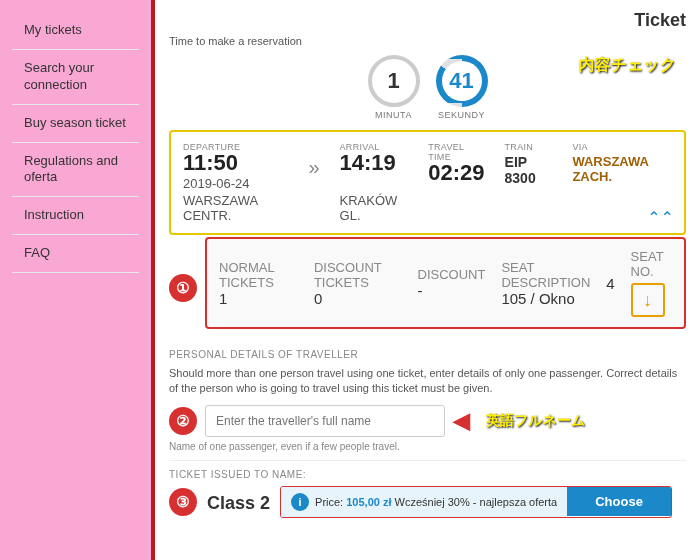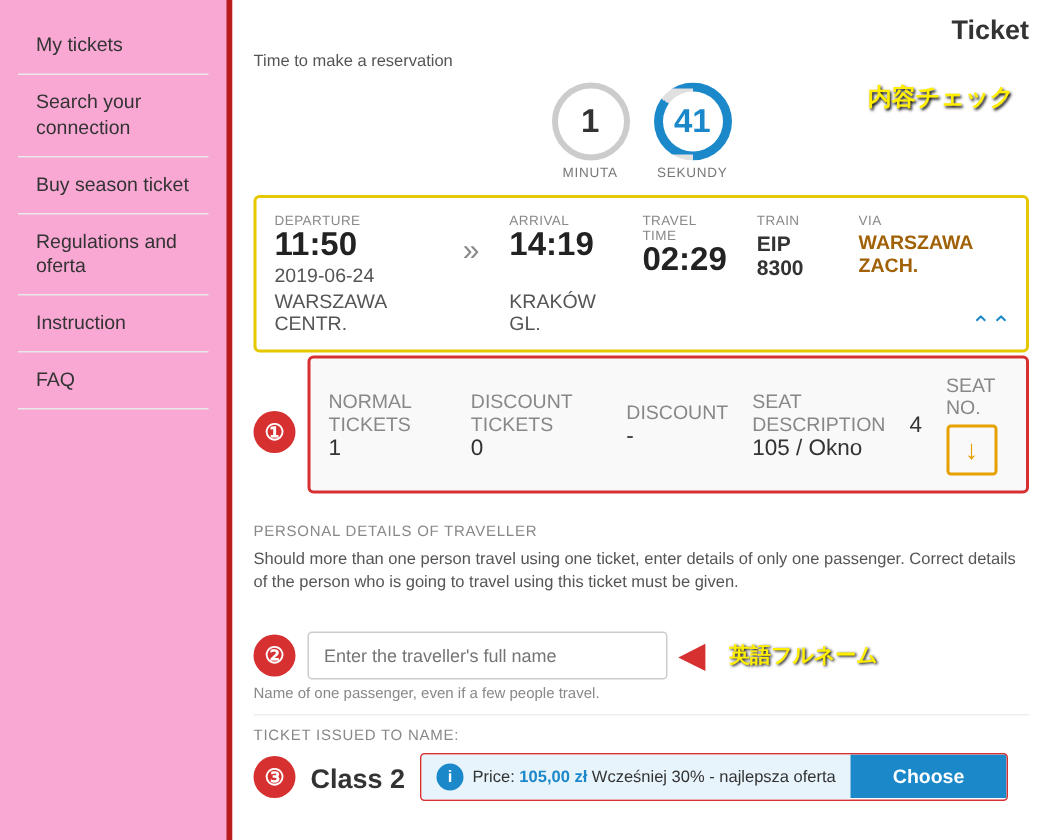--- a/index.html
+++ b/index.html
@@ -196,21 +196,21 @@
     .section-title {
       font-size: 10px;
       text-transform: uppercase;
       color: #888;
       letter-spacing: 0.5px;
       margin-bottom: 6px;
     }
     .section-desc {
       font-size: 11px;
       color: #555;
-      margin-bottom: 24px;
+      margin-bottom: 8px;
       line-height: 1.4;
     }
     .name-input {
       border: 1px solid #ccc;
       border-radius: 3px;
       padding: 8px 10px;
       width: 240px;
       font-size: 12px;
       color: #aaa;
       outline: none;

